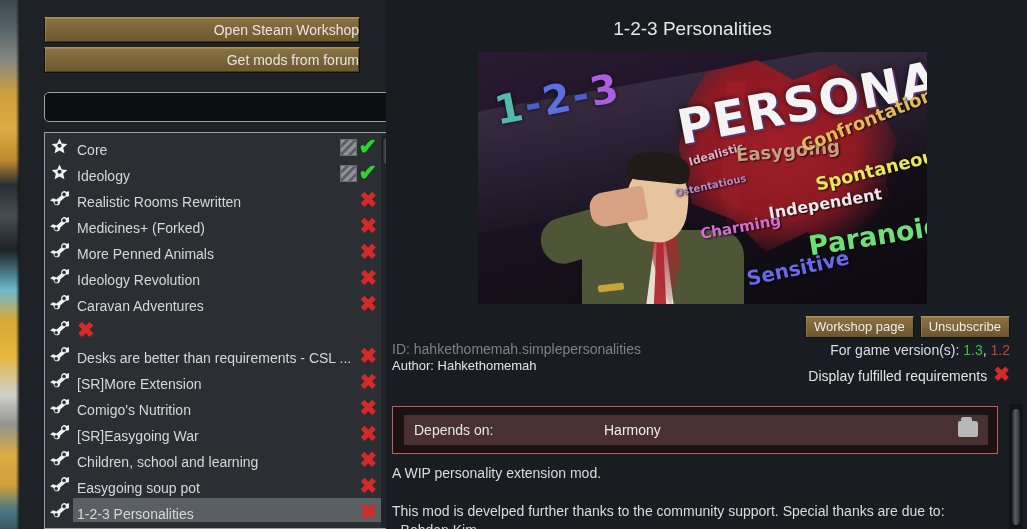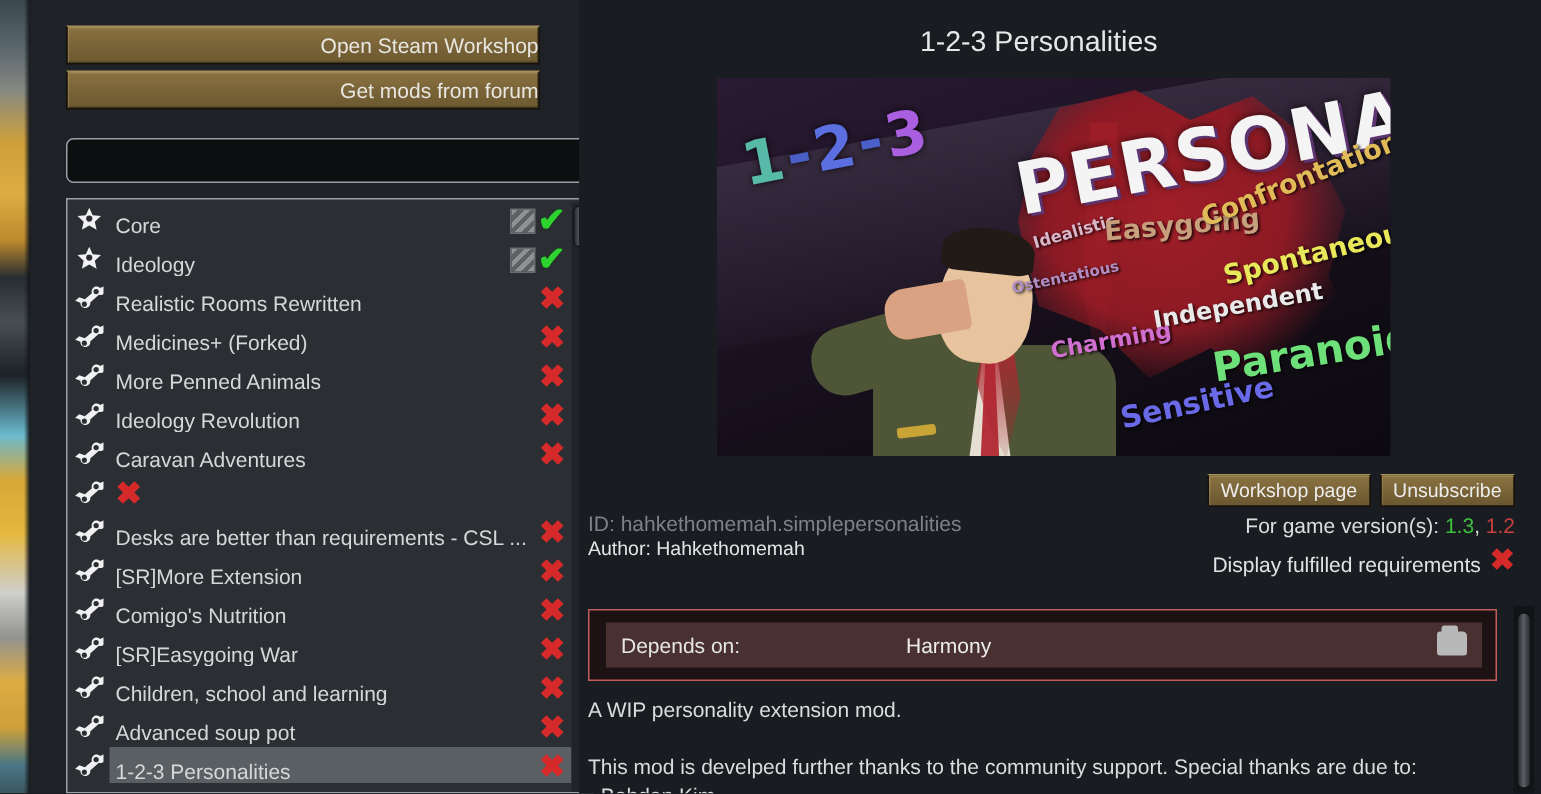--- a/index.html
+++ b/index.html
@@ -573,21 +573,21 @@
           </div>
           <div class="mod-row">
             <div class="row-icon">
               <svg width="20" height="18" viewBox="0 0 26 22" aria-hidden="true">
                 <path fill="#f0f0f0" d="M23 3.2c-1.6-1.7-4.3-1.8-6 0-1.3 1.3-1.6 3.1-1 4.6L9.8 13 5 11.2l-3.6 3 4.6 1.8c-.1 1.2.3 2.4 1.2 3.3 1.7 1.7 4.4 1.7 6.1 0 1-1 1.4-2.3 1.2-3.6l7.5-6.6c1.6.4 3.3 0 4.5-1.3 1.7-1.7 1.7-4.4 0-6.1z"></path>
                 <circle cx="19.6" cy="6.3" r="2.3" fill="#2b2f33"></circle>
                 <circle cx="9.4" cy="17.2" r="2.2" fill="#2b2f33"></circle>
               </svg>
             </div>
             <div class="row-body">
-              <div class="row-label">Advanced soup pot</div>
+              <div class="row-label">Easygoing soup pot</div>
               <div class="row-marks">
                 <span class="cross">✖</span>
               </div>
             </div>
           </div>
           <div class="mod-row selected">
             <div class="row-icon">
               <svg width="20" height="18" viewBox="0 0 26 22" aria-hidden="true">
                 <path fill="#f0f0f0" d="M23 3.2c-1.6-1.7-4.3-1.8-6 0-1.3 1.3-1.6 3.1-1 4.6L9.8 13 5 11.2l-3.6 3 4.6 1.8c-.1 1.2.3 2.4 1.2 3.3 1.7 1.7 4.4 1.7 6.1 0 1-1 1.4-2.3 1.2-3.6l7.5-6.6c1.6.4 3.3 0 4.5-1.3 1.7-1.7 1.7-4.4 0-6.1z"></path>
                 <circle cx="19.6" cy="6.3" r="2.3" fill="#2b2f33"></circle>

